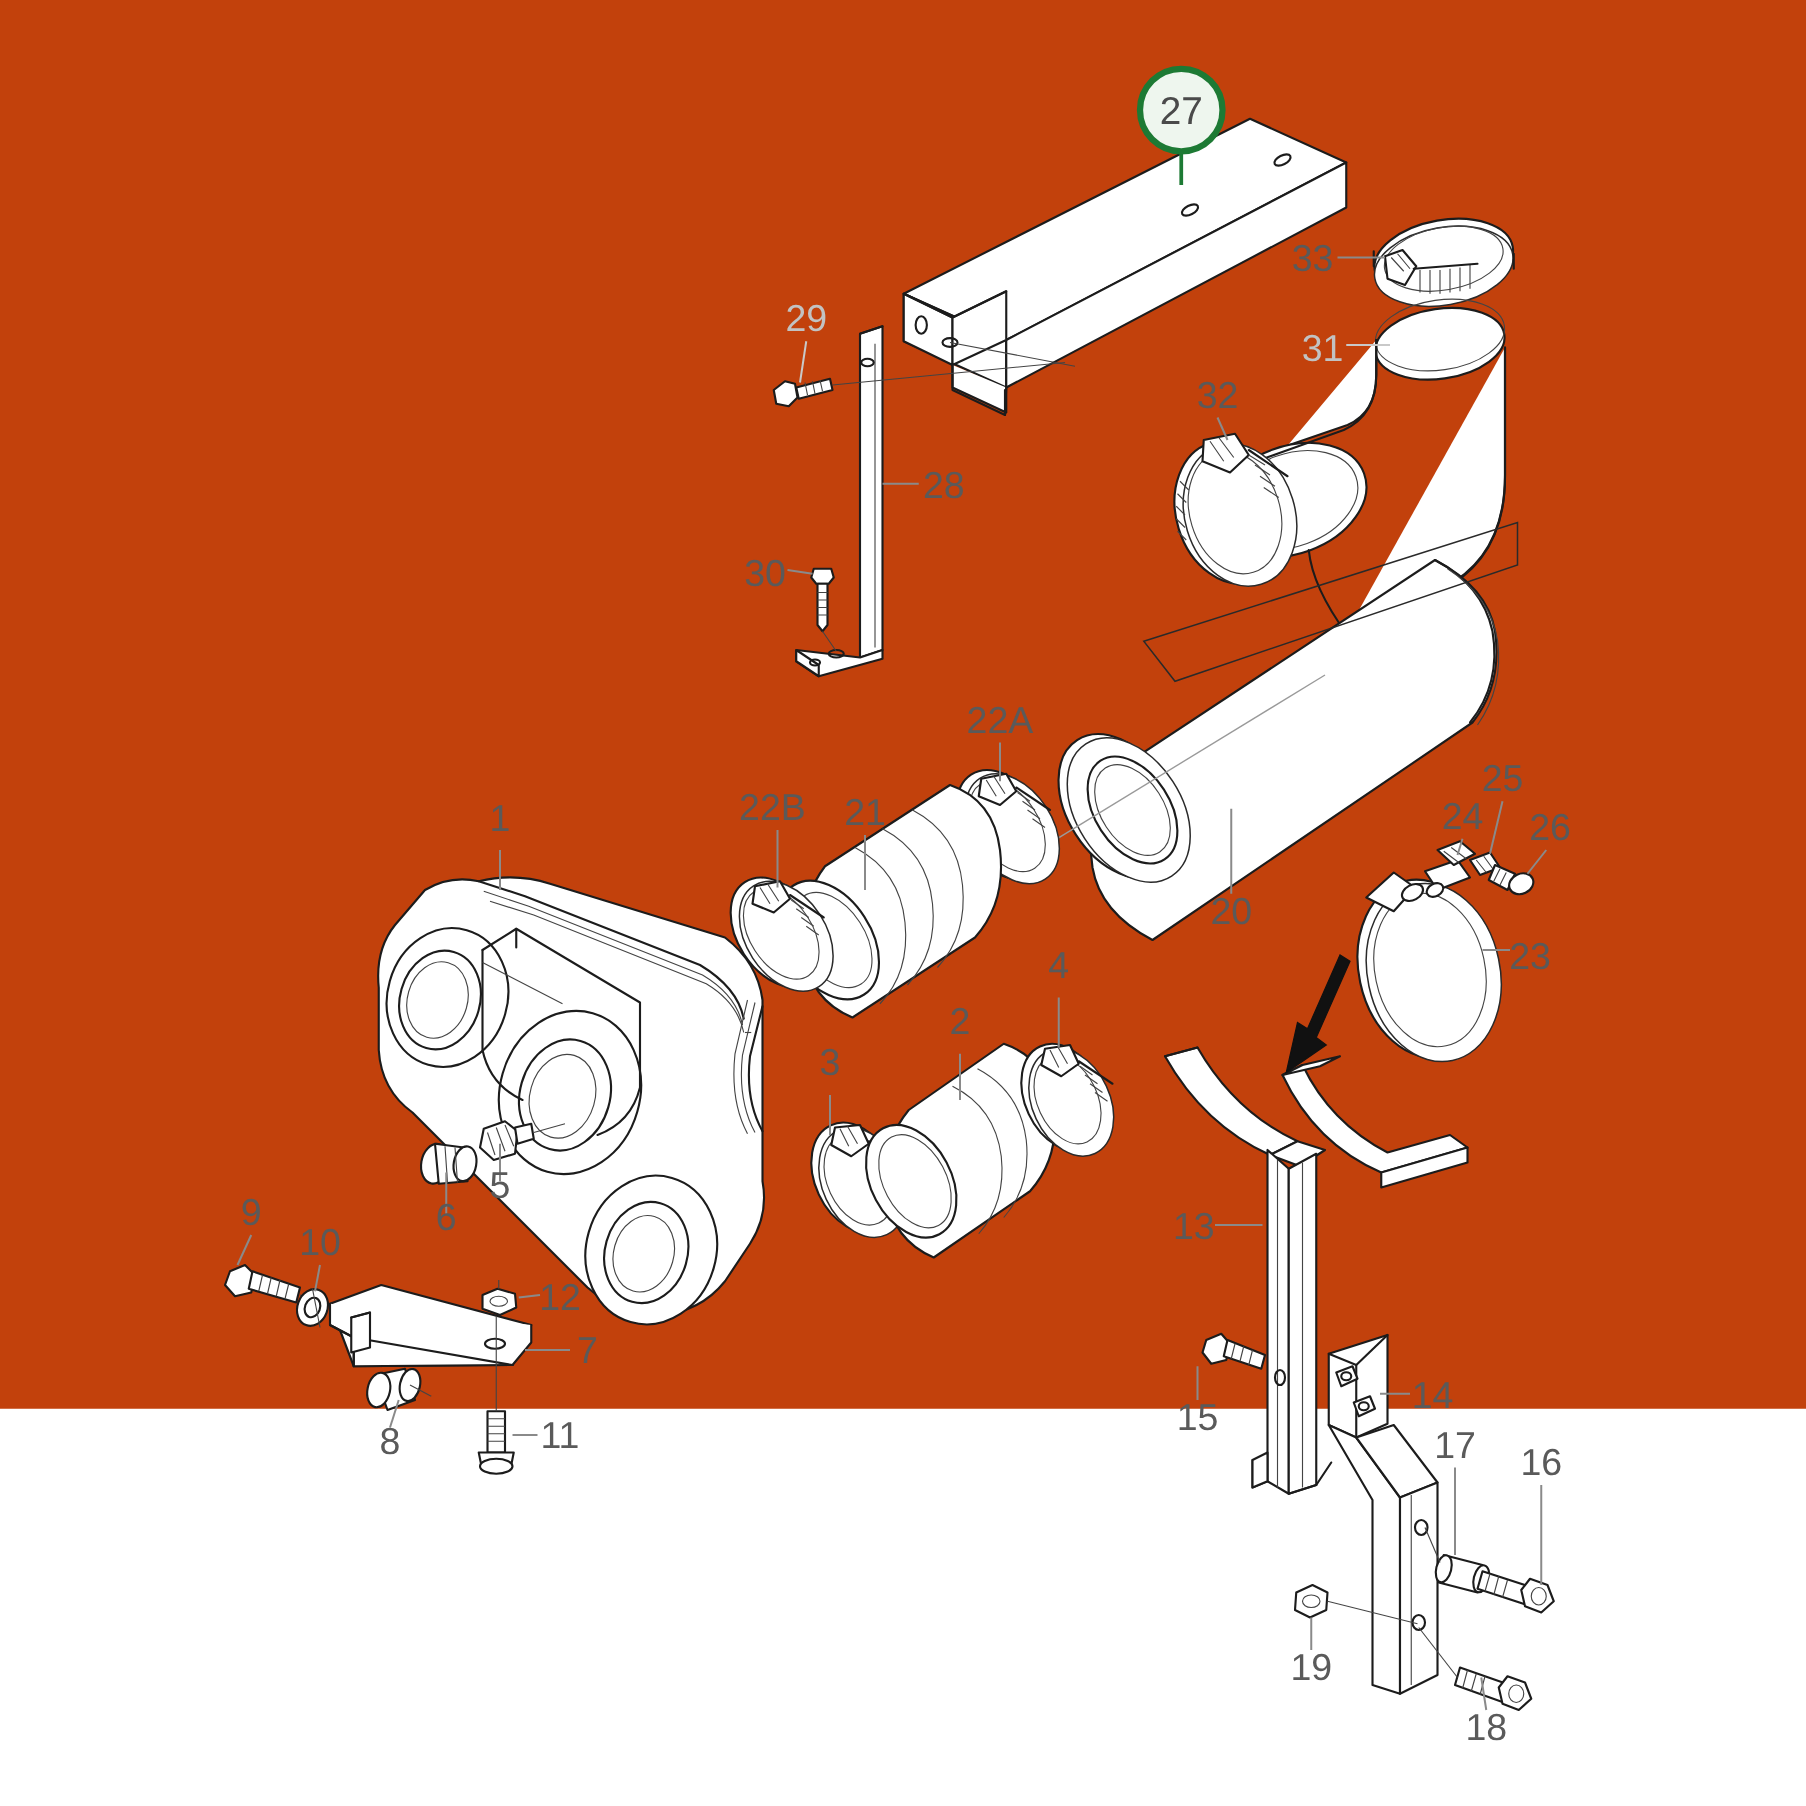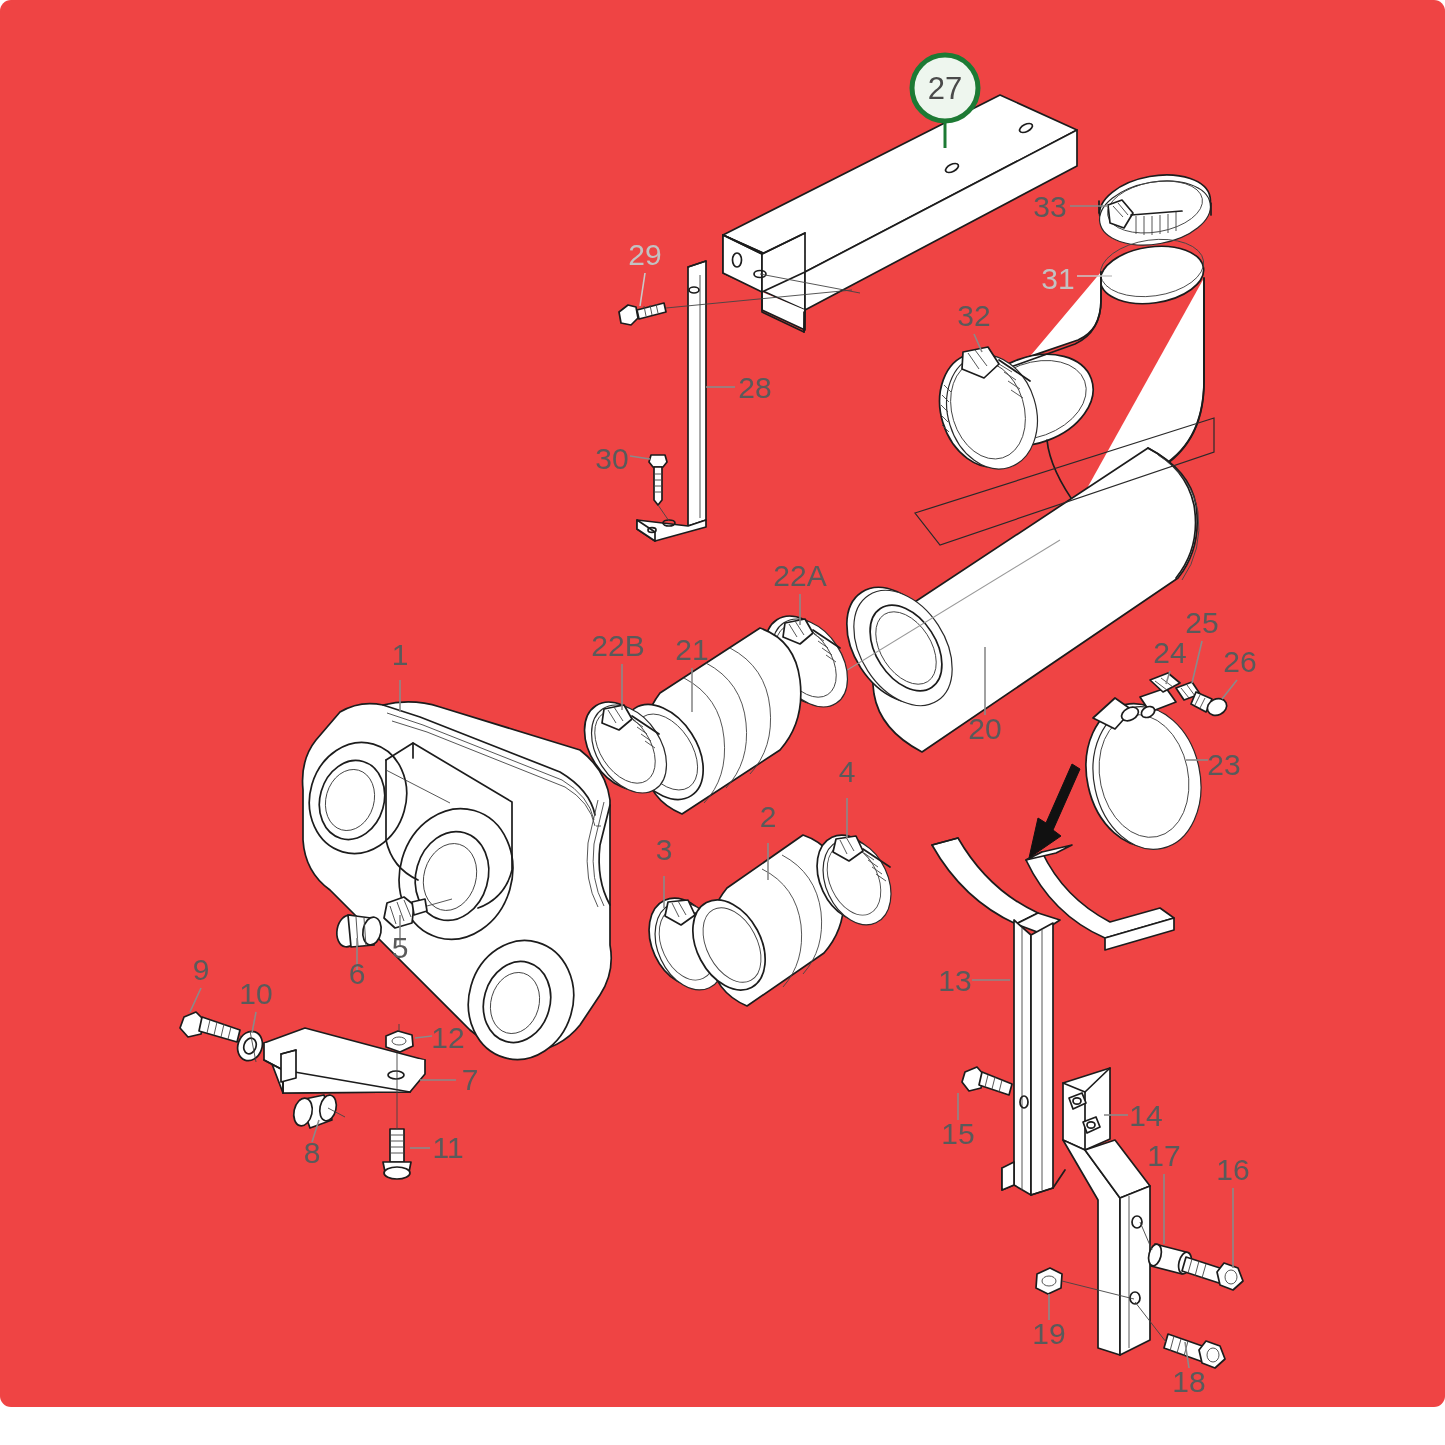--- a/index.html
+++ b/index.html
@@ -1,17 +1,17 @@
 <!DOCTYPE html>
 <html><head>
 <meta charset="utf-8">
 <style>
   html,body{margin:0;padding:0;background:#ffffff;}
   body{width:1445px;height:1445px;overflow:hidden;font-family:"Liberation Sans",sans-serif;}
-  #stage{position:relative;width:1445px;height:1407px;background:#ef4444;border-radius:11px;}
+  #stage{position:relative;width:1445px;height:1127px;background:#c2410c;}
   svg#diagram{position:absolute;left:0;top:0;width:1445px;height:1445px;}
   .lbl{font-family:"Liberation Sans",sans-serif;font-size:30px;fill:#6f6f6f;}
   .lbl-dark{fill:#5a5a5a;}
   .lbl-light{fill:#c2c2c2;}
   .leader{stroke:#8a8a8a;stroke-width:1.6;fill:none;}
   .leader-light{stroke:#c9c9c9;stroke-width:1.6;fill:none;}
   .ln{stroke:#1c1c1c;stroke-width:1.7;fill:none;stroke-linejoin:round;stroke-linecap:round;}
   .ln-thin{stroke:#2a2a2a;stroke-width:1.2;fill:none;}
   .ln-fine{stroke:#444;stroke-width:0.9;fill:none;}
   .fillw{fill:#ffffff;}

